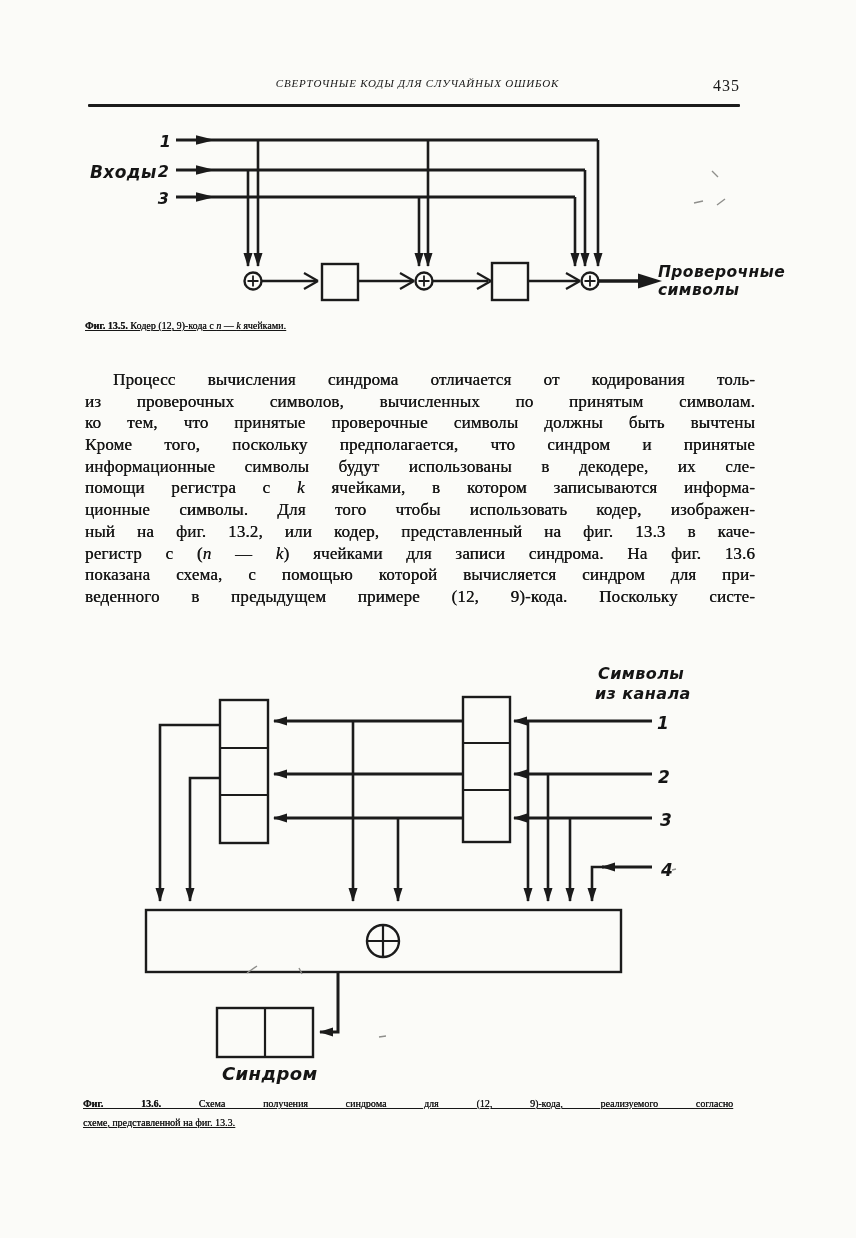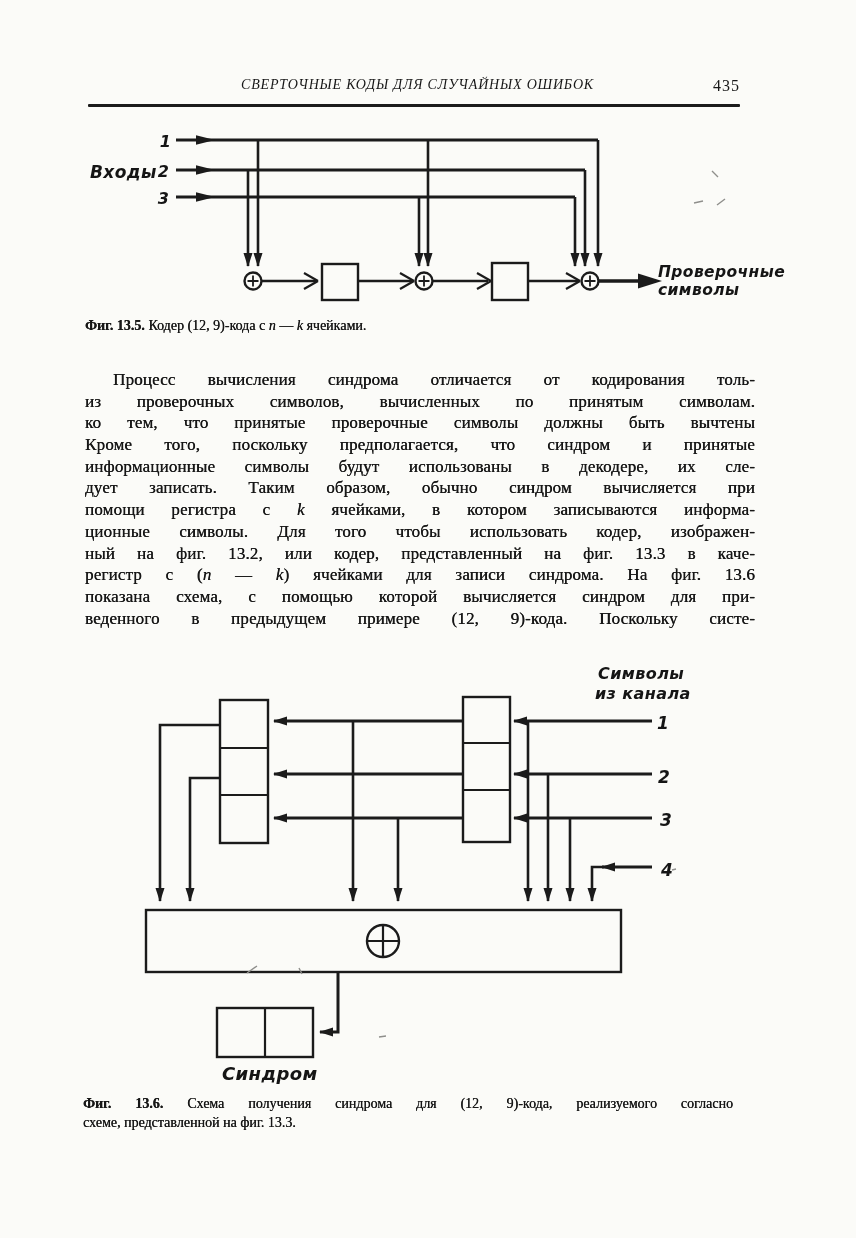--- a/index.html
+++ b/index.html
@@ -5,21 +5,21 @@
   html, body { margin: 0; padding: 0; background: #e9e9e6; }
   .page {
     position: relative; width: 856px; height: 1238px;
     background: #fbfbf8; color: #171717; margin: 0 auto;
     font-family: "Liberation Serif", serif; overflow: hidden;
   }
   
   .header-row { position: absolute; left: 85px; top: 77px; width: 655px; height: 22px; }
   .header-title {
     position: absolute; left: 70px; right: 60px; top: 0;
-    font-style: italic; font-size: 14px; letter-spacing: 0.8px;
+    font-style: italic; font-size: 11px; letter-spacing: 0.8px;
     text-align: center; white-space: nowrap;
   }
   .header-folio { position: absolute; right: 0; top: 0; font-size: 16px; letter-spacing: 1px; }
   .header-rule { position: absolute; left: 88px; top: 104px; width: 652px; height: 2.6px; background: #1b1b1b; border-radius: 1px; }
 
   
   .fig-svg { position: absolute; left: 0; }
   .fig-svg text { fill: #151515; }
   .fig-label {
     font-family: "DejaVu Sans", sans-serif; font-style: italic; font-weight: bold;
@@ -28,21 +28,21 @@
   .fig-num { font-family: "DejaVu Sans", sans-serif; font-style: italic; font-weight: bold; }
   .wire { stroke: #1b1b1b; fill: none; }
   .thick { stroke-width: 3; }
   .mid   { stroke-width: 2.6; }
   .thin  { stroke-width: 2.2; }
   .boxln { stroke: #1b1b1b; stroke-width: 2.4; fill: #fbfbf8; }
   .ah    { fill: #1b1b1b; stroke: none; }
   .stray { stroke: #8f8f8c; stroke-width: 1.4; fill: none; }
 
   
-  .caption { position: absolute; font-size: 14px; line-height: 19px; text-shadow: 0.25px 0 0 currentColor; }
+  .caption { position: absolute; font-size: 10px; line-height: 19px; text-shadow: 0.25px 0 0 currentColor; text-decoration: underline; }
   .cap-prefix { font-weight: bold; }
   .cap-just { text-align: justify; text-align-last: justify; }
 
   
   .body-text {
     position: absolute; left: 85px; top: 369px; width: 670px;
     font-size: 17px; text-shadow: 0.3px 0 0 currentColor; letter-spacing: 0.15px;
   }
   .body-line { height: 21.7px; line-height: 21.7px; text-align: justify; text-align-last: justify; white-space: nowrap0; }
   .body-line.indent { text-indent: 28px; }
@@ -125,21 +125,20 @@
   <div class="caption" style="left:85px; top:316px; width:620px;">
     <span class="cap-prefix">Фиг. 13.5.</span><span> Кодер (12, 9)-кода с <i>n</i> — <i>k</i> ячейками.</span>
   </div>
 
   <div class="body-text" id="body-text">
       <div class="body-line indent">Процесс вычисления синдрома отличается от кодирования толь-</div>
       <div class="body-line">из проверочных символов, вычисленных по принятым символам.</div>
       <div class="body-line">ко тем, что принятые проверочные символы должны быть вычтены</div>
       <div class="body-line">Кроме того, поскольку предполагается, что синдром и принятые</div>
       <div class="body-line">информационные символы будут использованы в декодере, их сле-</div>
-      <div class="body-line">дует записать. Таким образом, обычно синдром вычисляется при</div>
       <div class="body-line">помощи регистра с <i>k</i> ячейками, в котором записываются информа-</div>
       <div class="body-line">ционные символы. Для того чтобы использовать кодер, изображен-</div>
       <div class="body-line">ный на фиг. 13.2, или кодер, представленный на фиг. 13.3 в каче-</div>
       <div class="body-line">регистр с (<i>n</i> — <i>k</i>) ячейками для записи синдрома. На фиг. 13.6</div>
       <div class="body-line">показана схема, с помощью которой вычисляется синдром для при-</div>
       <div class="body-line">веденного в предыдущем примере (12, 9)-кода. Поскольку систе-</div>
     </div>
 
   <svg class="fig-svg" style="top:655px" width="856" height="437" viewBox="0 655 856 437">
     <defs>

